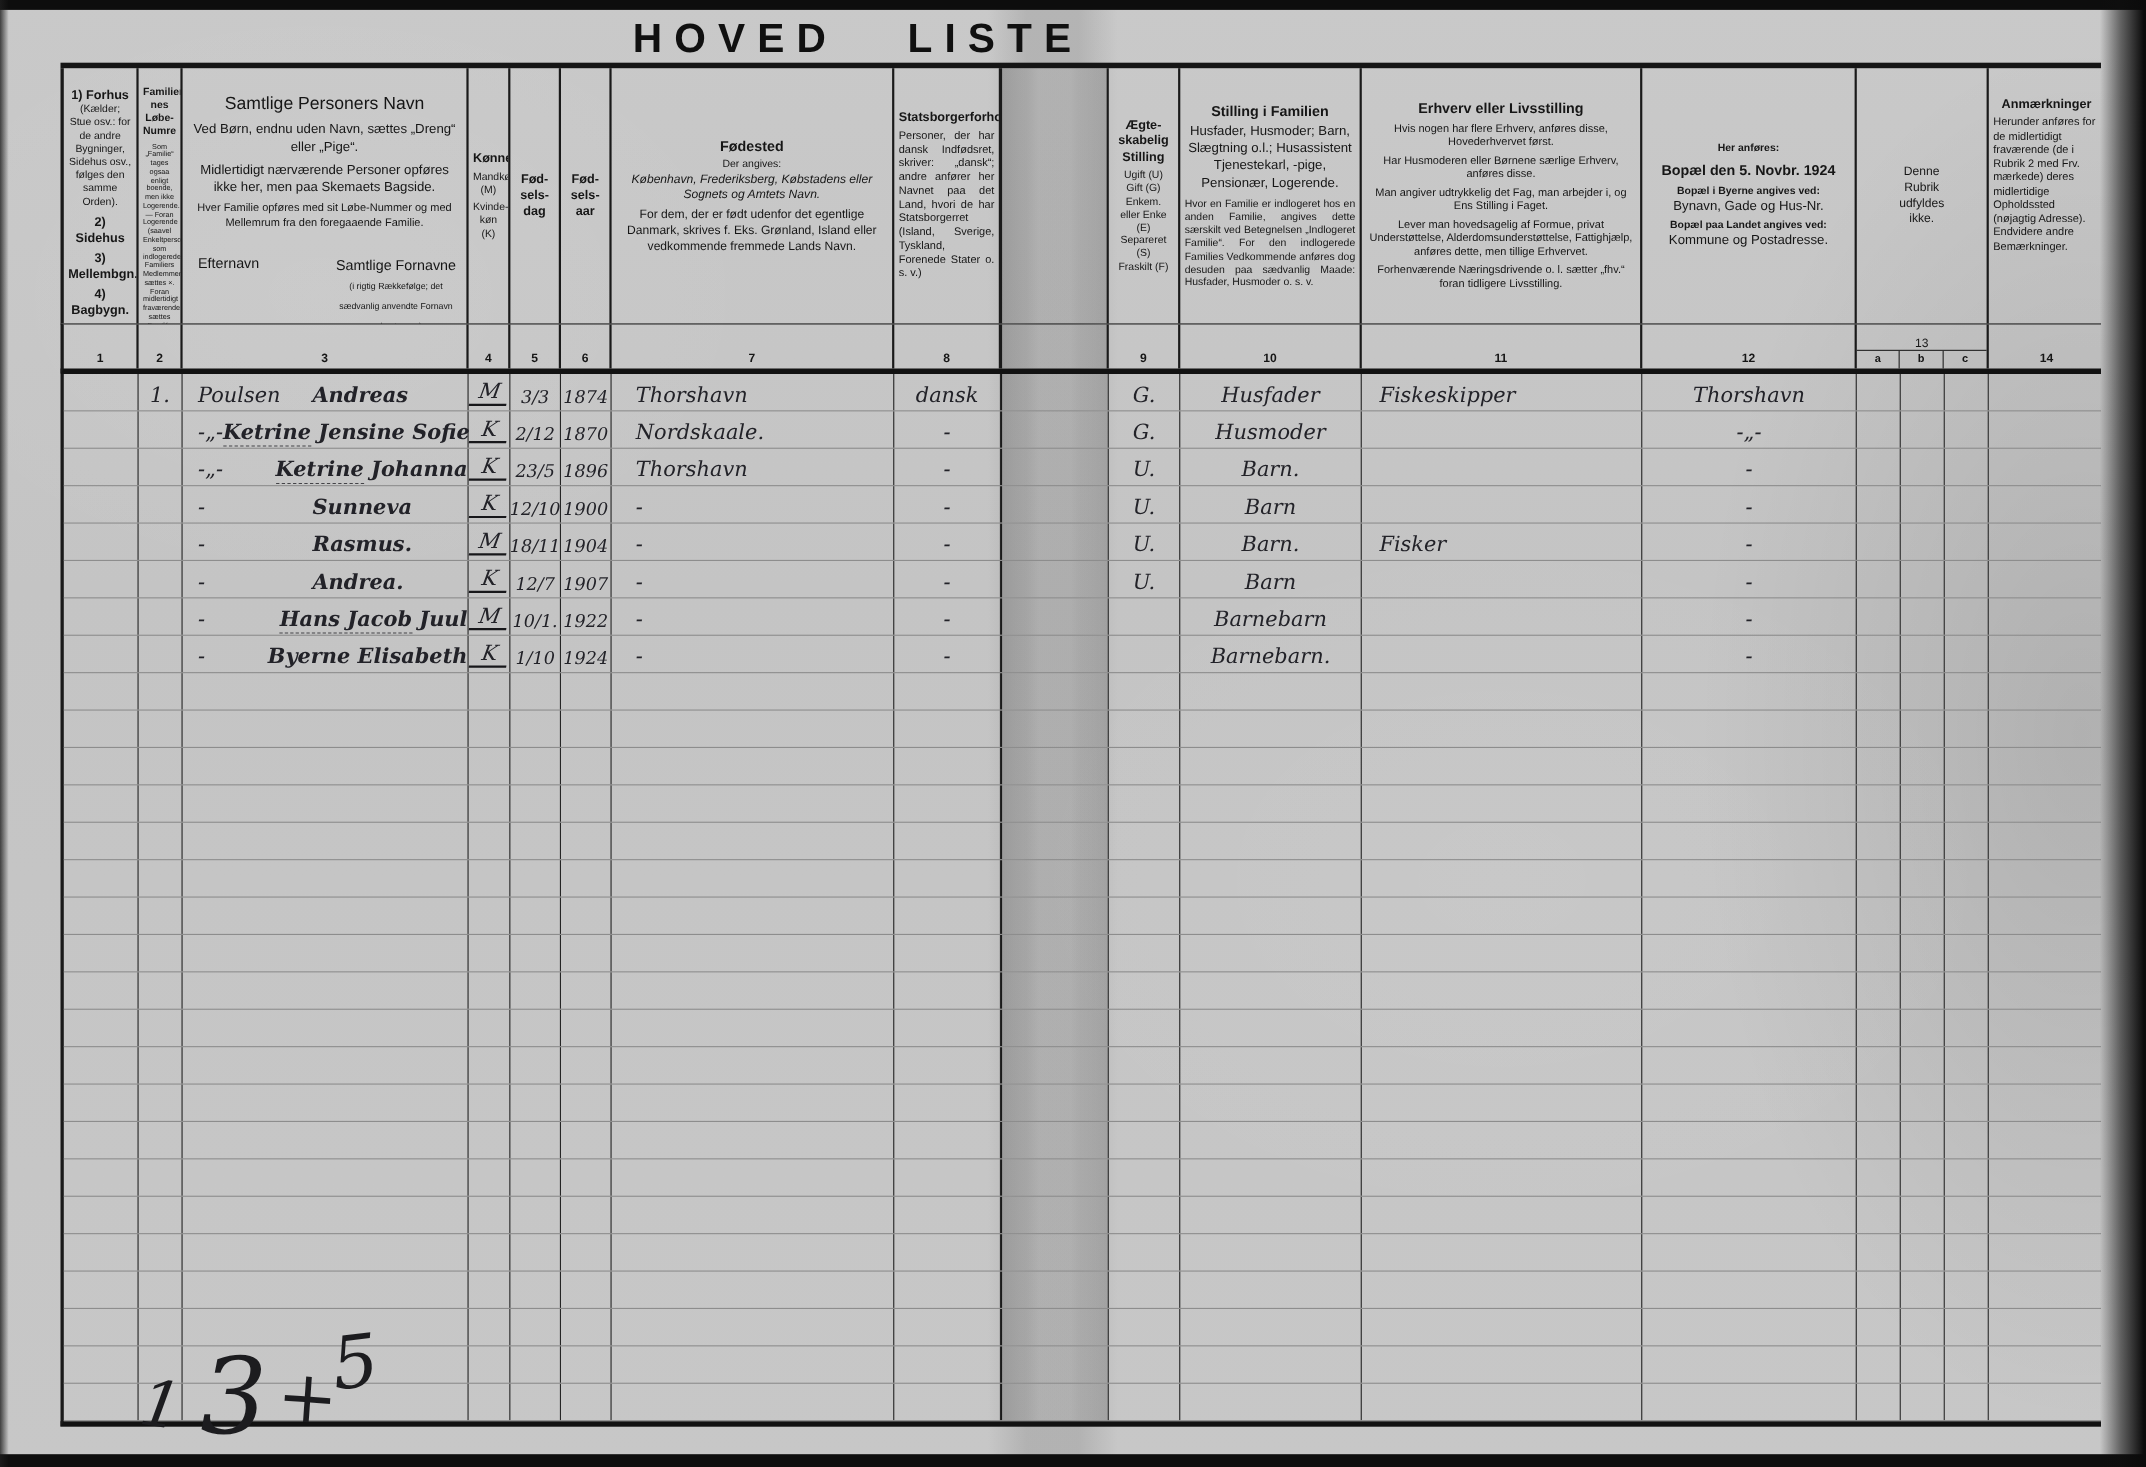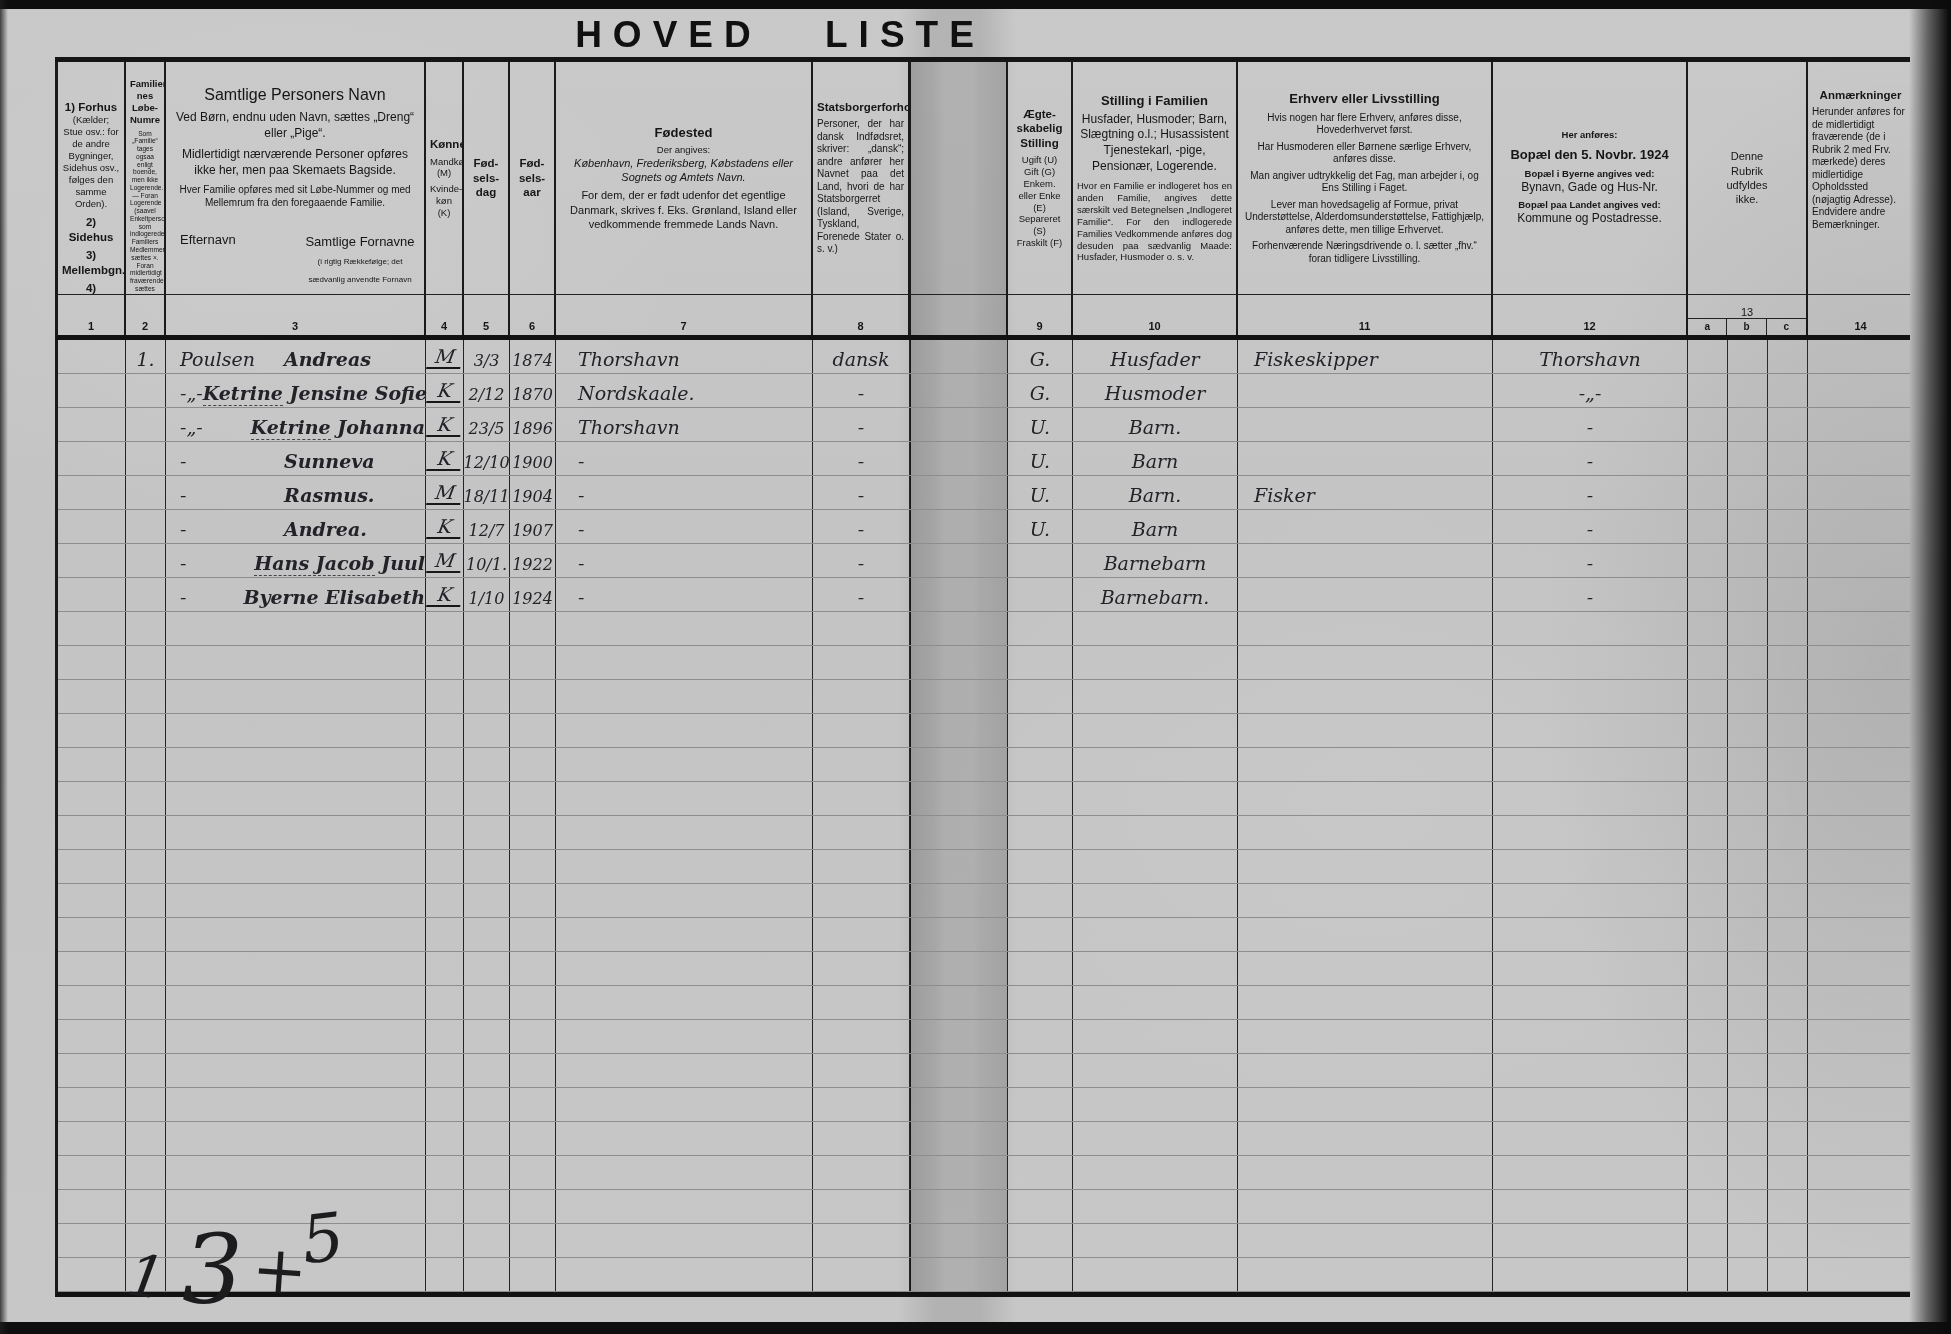--- a/index.html
+++ b/index.html
@@ -38,21 +38,21 @@
   .b11{font-weight:bold;font-size:11.5px;text-align:center;line-height:1.25;}
   .b13{font-weight:bold;font-size:13px;text-align:center;}
   .b15{font-weight:normal;font-size:16px;text-align:center;}
   .s95{font-size:9.5px;line-height:1.25;}
   .s10{font-size:10px;line-height:1.25;}
   .s11{font-size:11px;line-height:1.3;}
   .s12{font-size:12px;line-height:1.3;}
   .tiny{font-size:6.6px;line-height:1.18;text-align:center;}
   .mt6{margin-top:6px;} .mt4{margin-top:4px;}
   .it{font-style:italic;}
-  .ch1{padding-top:38px;}
+  .ch1{padding-top:18px;}
   .ch2{padding-top:16px;}
   .c3head{padding-top:24px;}
   .c3main{flex:1;}
   .c3sub{display:flex;align-items:flex-start;height:56px;}
   .c3sub .eft{width:120px;font-size:13px;padding-left:10px;}
   .c3sub .forn{flex:1;text-align:center;}
   .forn .fn{font-size:13px;}
   .forn .fnote{font-size:8px;line-height:1.1;}
   .hnum{display:grid;grid-template-columns:var(--cols);height:40px;
     border-left:3px solid #1a1a1a;border-top:1.5px solid #222;border-bottom:5px solid #121212;}

